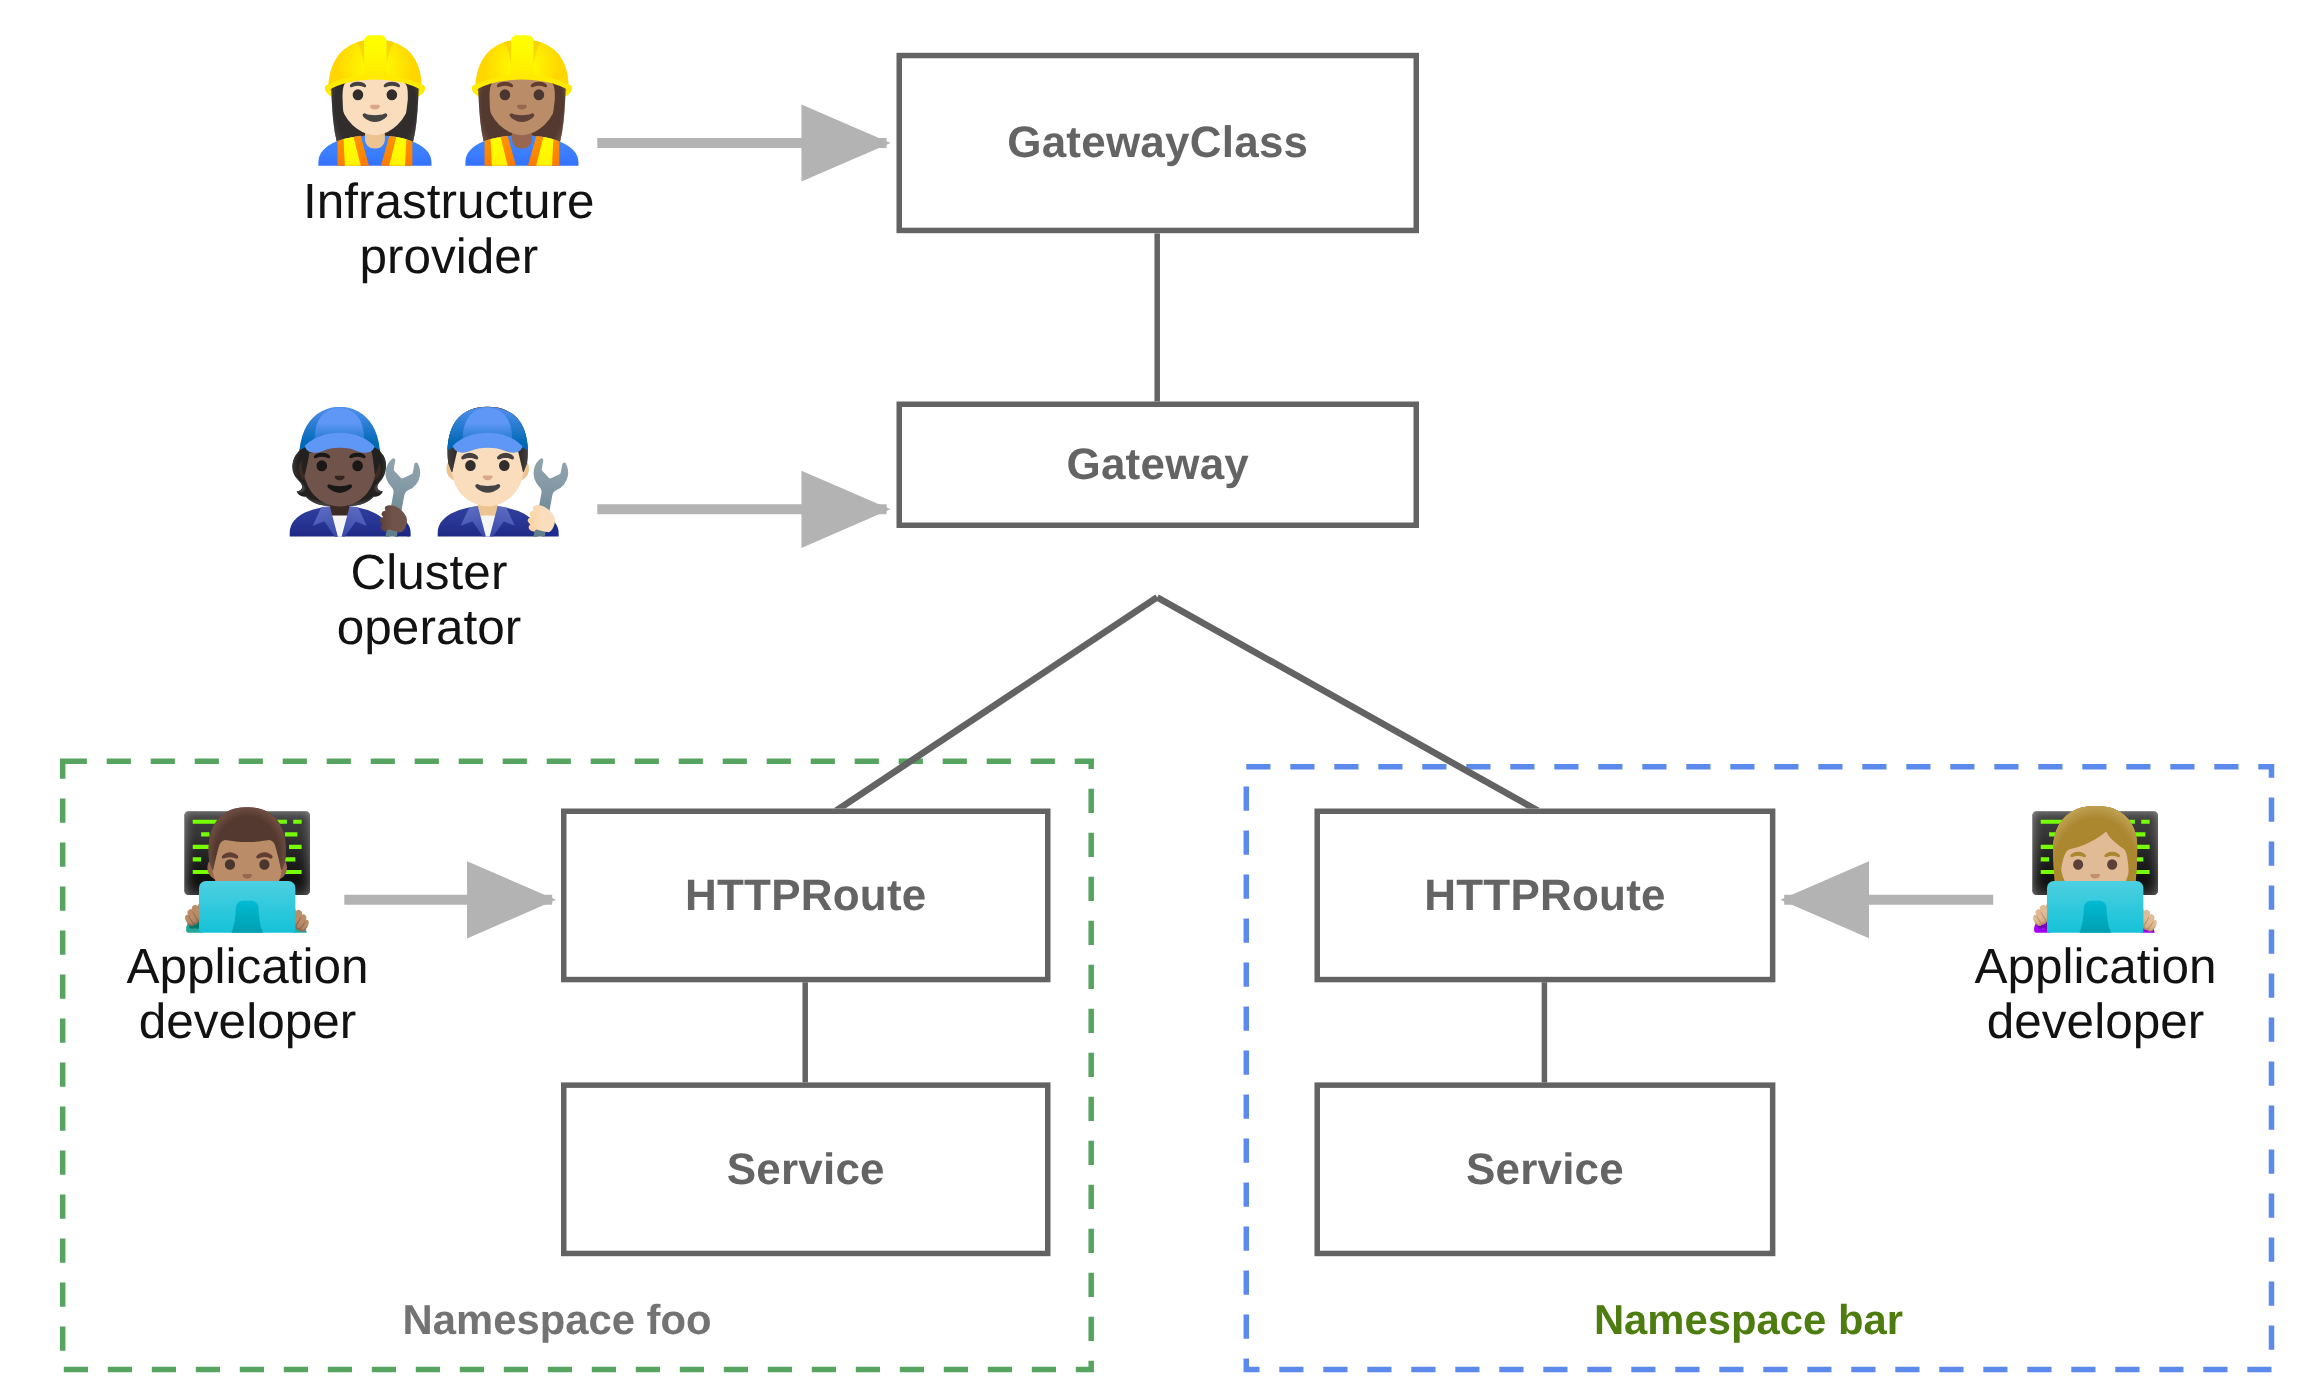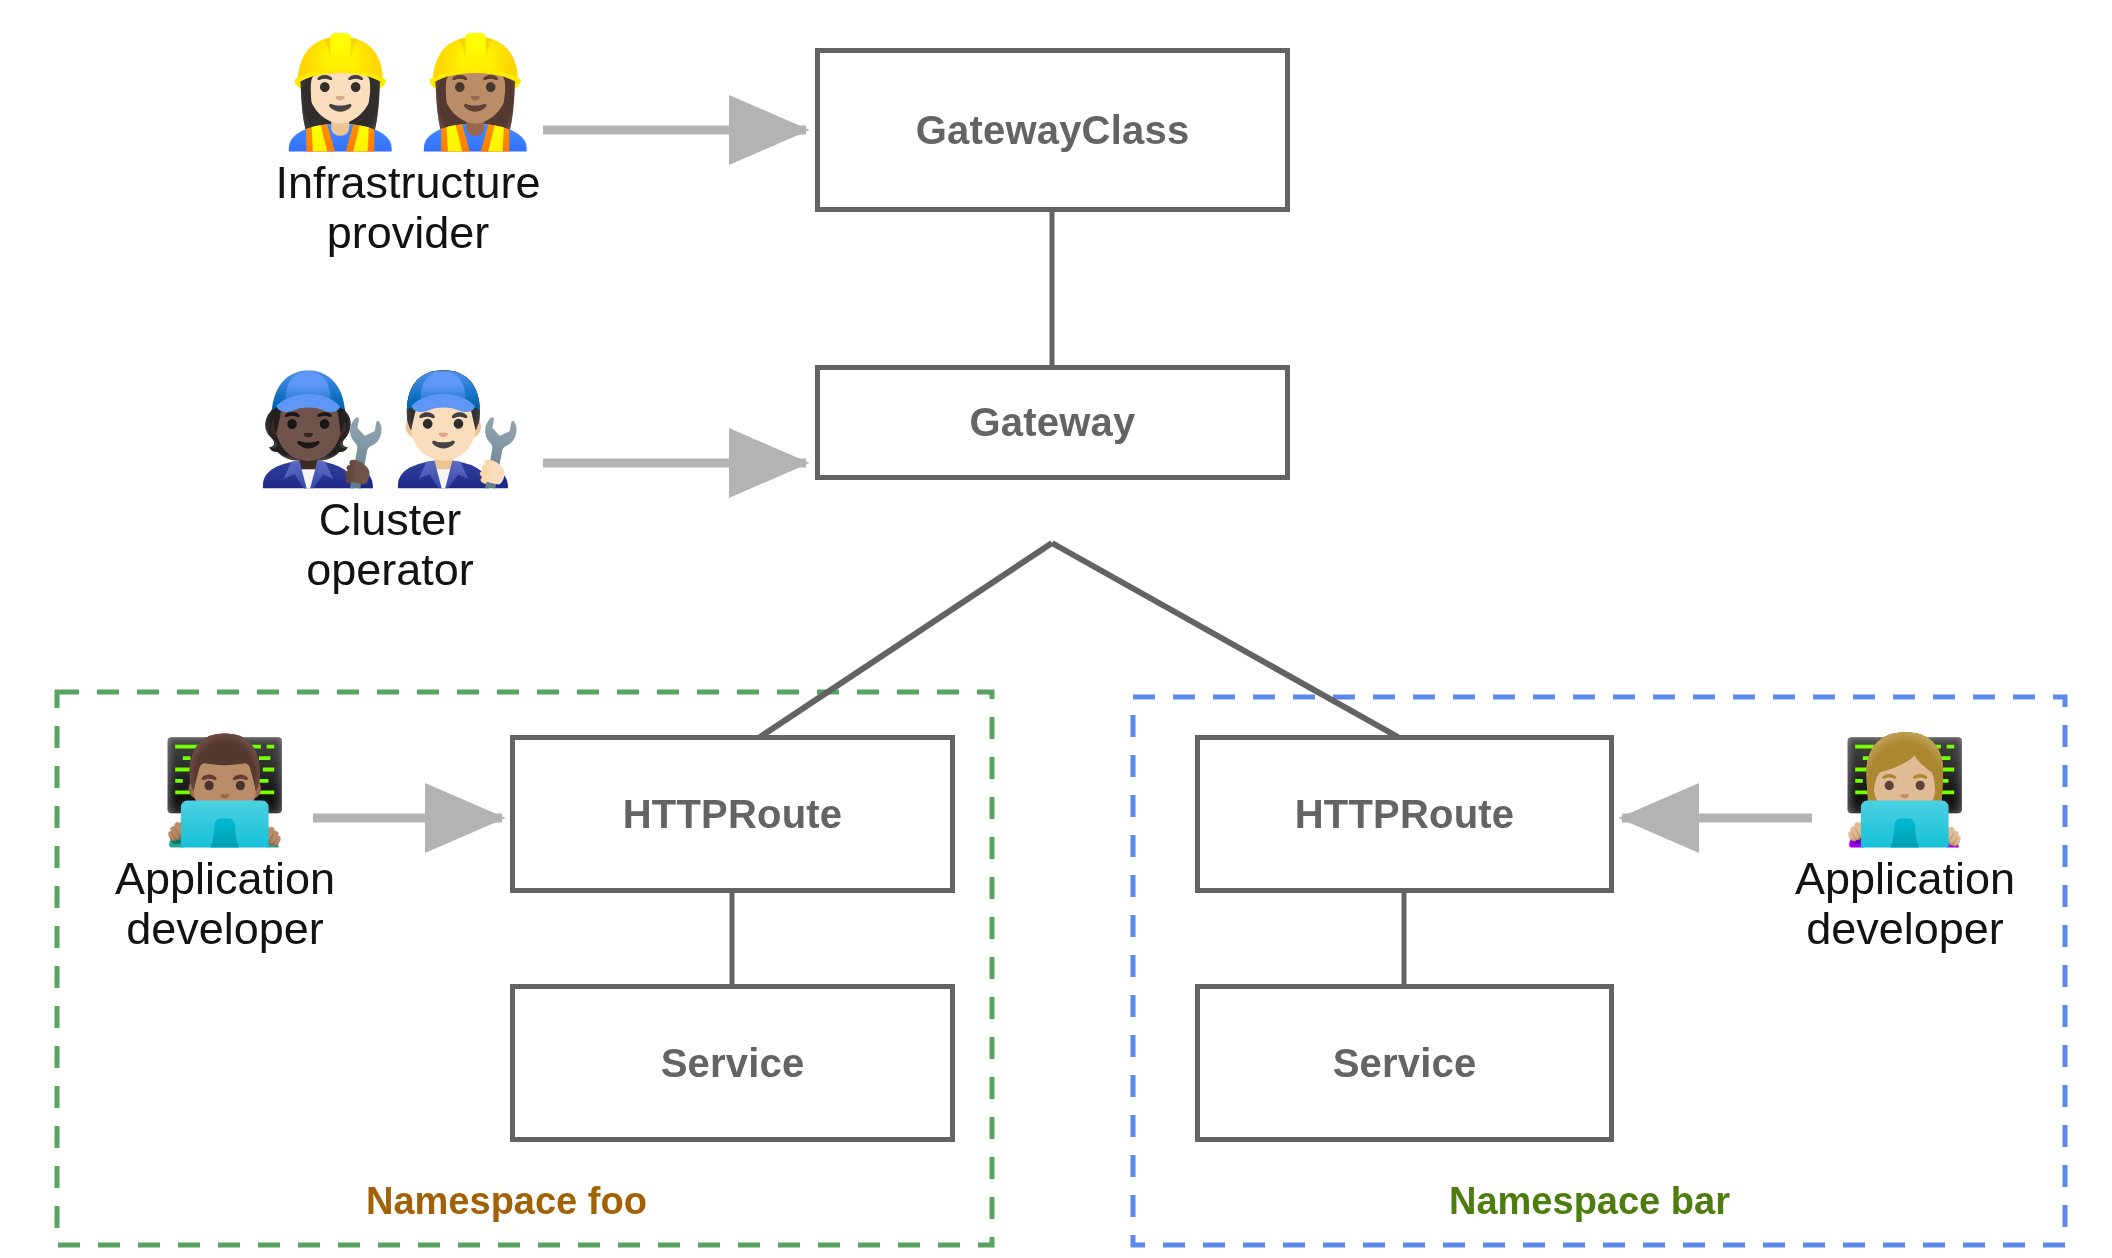--- a/index.html
+++ b/index.html
@@ -66,21 +66,21 @@
     white-space: pre-line;
   }
   
   .ns-caption {
     position: absolute;
     font-family: "Liberation Sans", sans-serif;
     font-weight: bold;
     font-size: 38px;
     white-space: nowrap;
   }
-  .ns-foo-caption { color: #a16207; }
+  .ns-foo-caption { color: #737373; }
   .ns-bar-caption { color: #4d7c0f; }
 </style>
 </head>
 <body>
 
 <div id="canvas">
 
   <svg id="wires" viewBox="0 0 2112 1258">
     <defs>
       <marker id="arrowR" markerWidth="9" markerHeight="9" refX="8.6" refY="4.5" orient="auto" markerUnits="strokeWidth">

